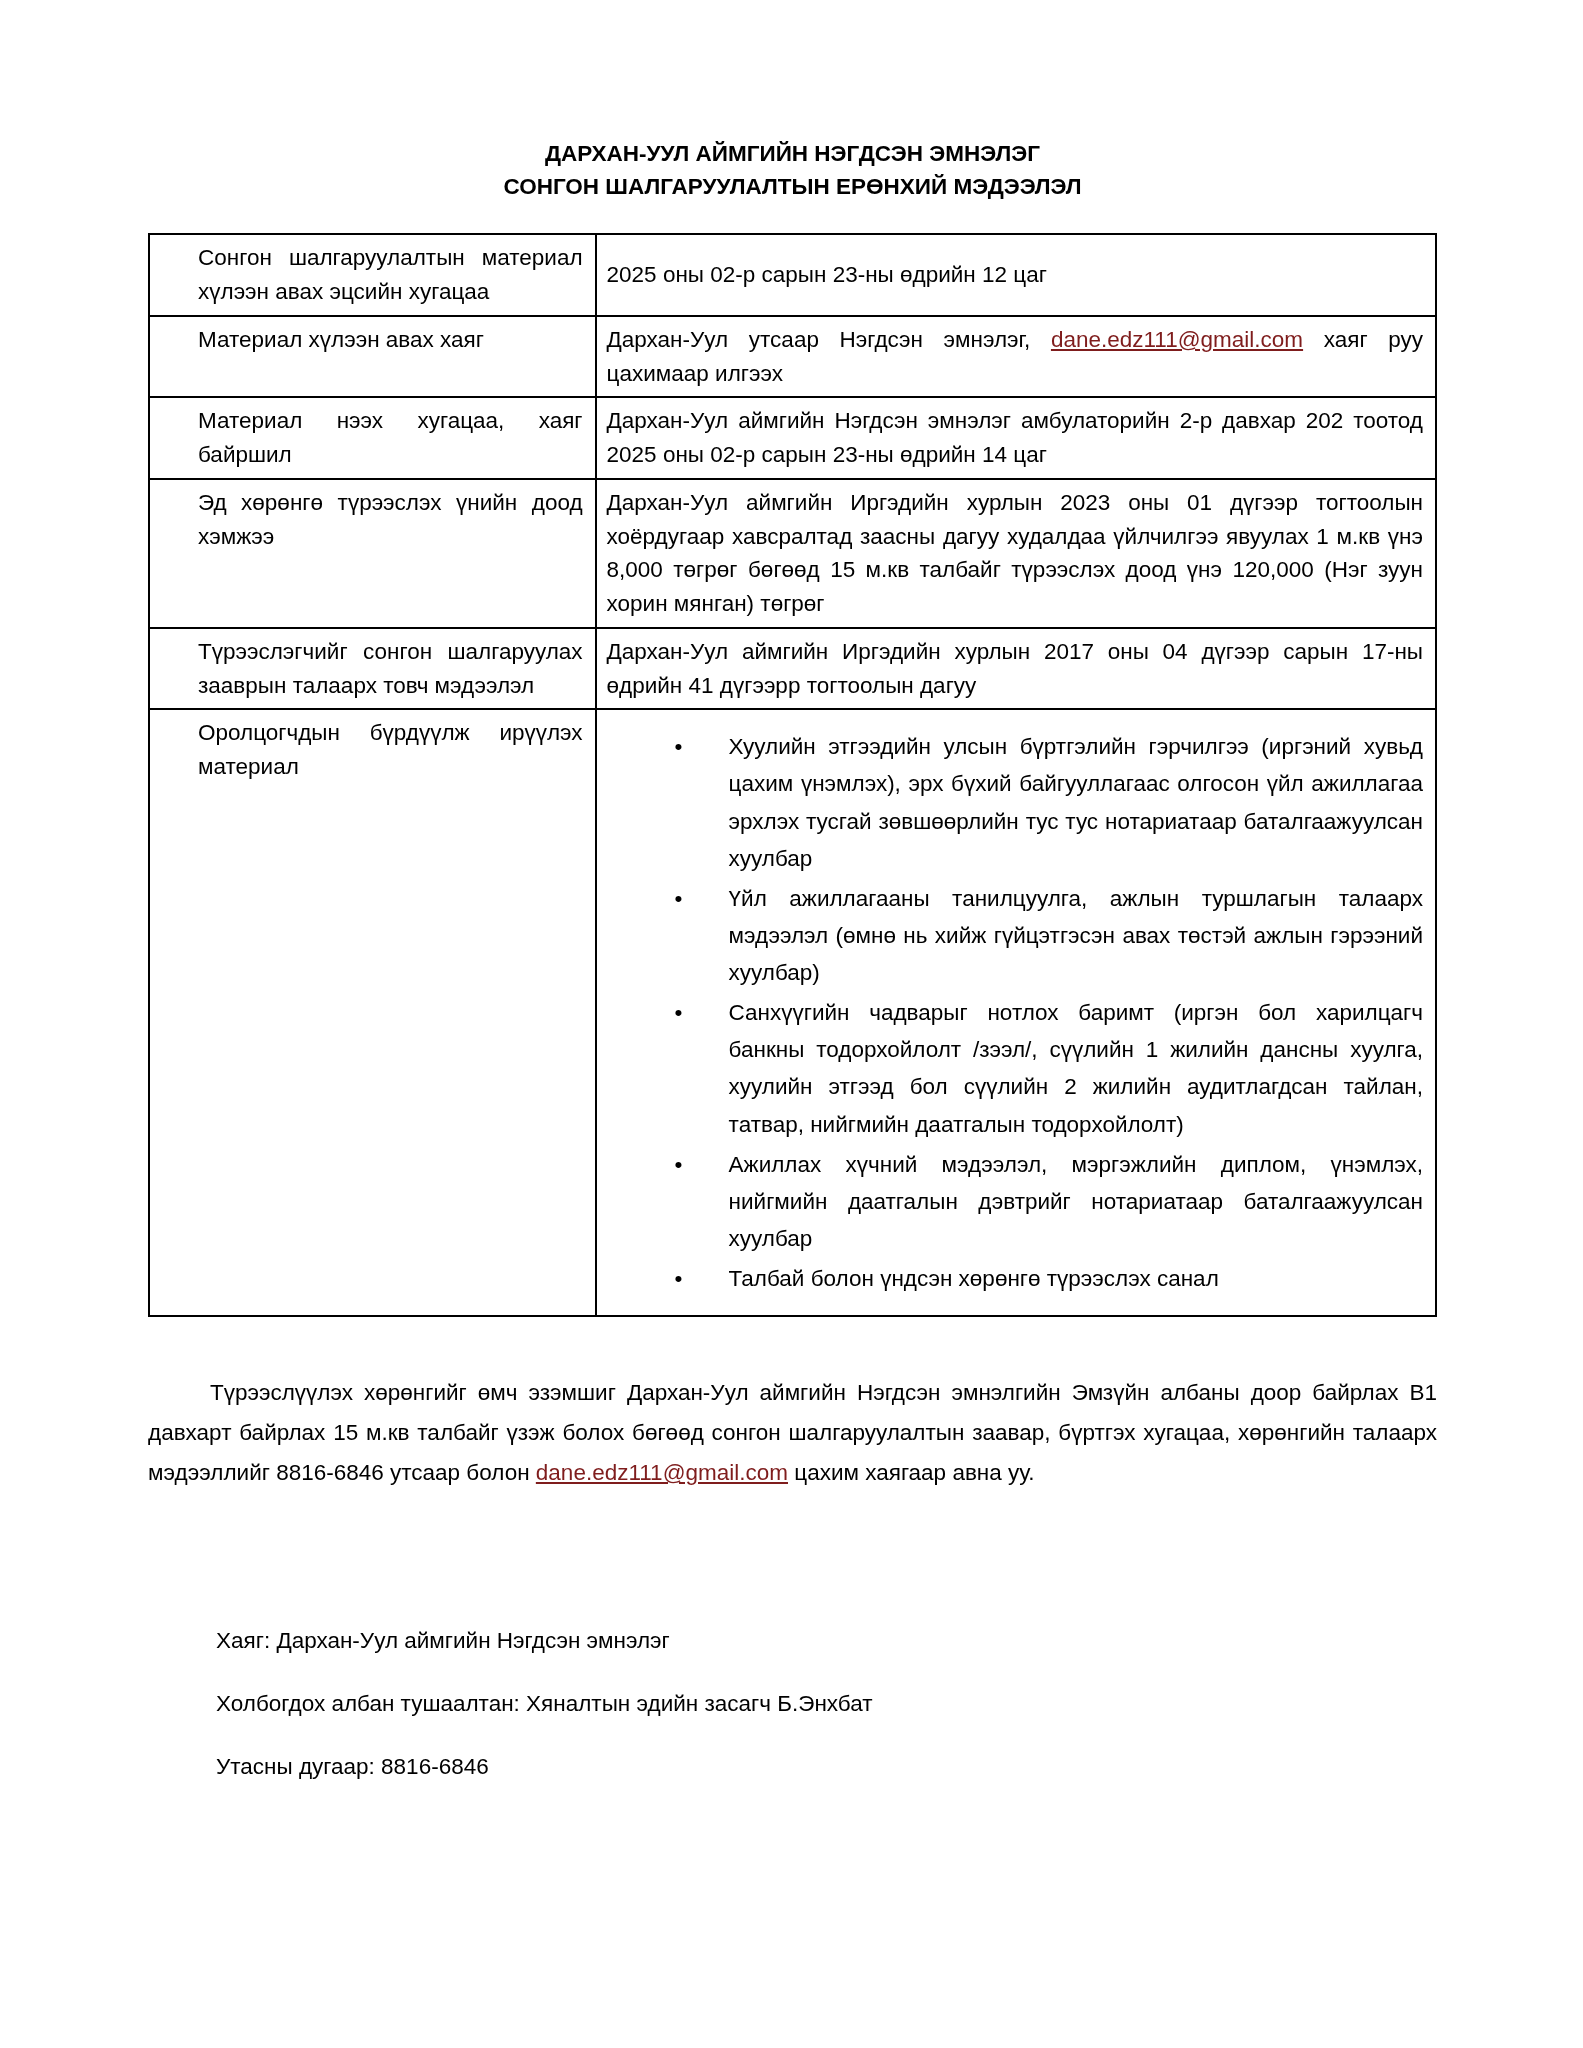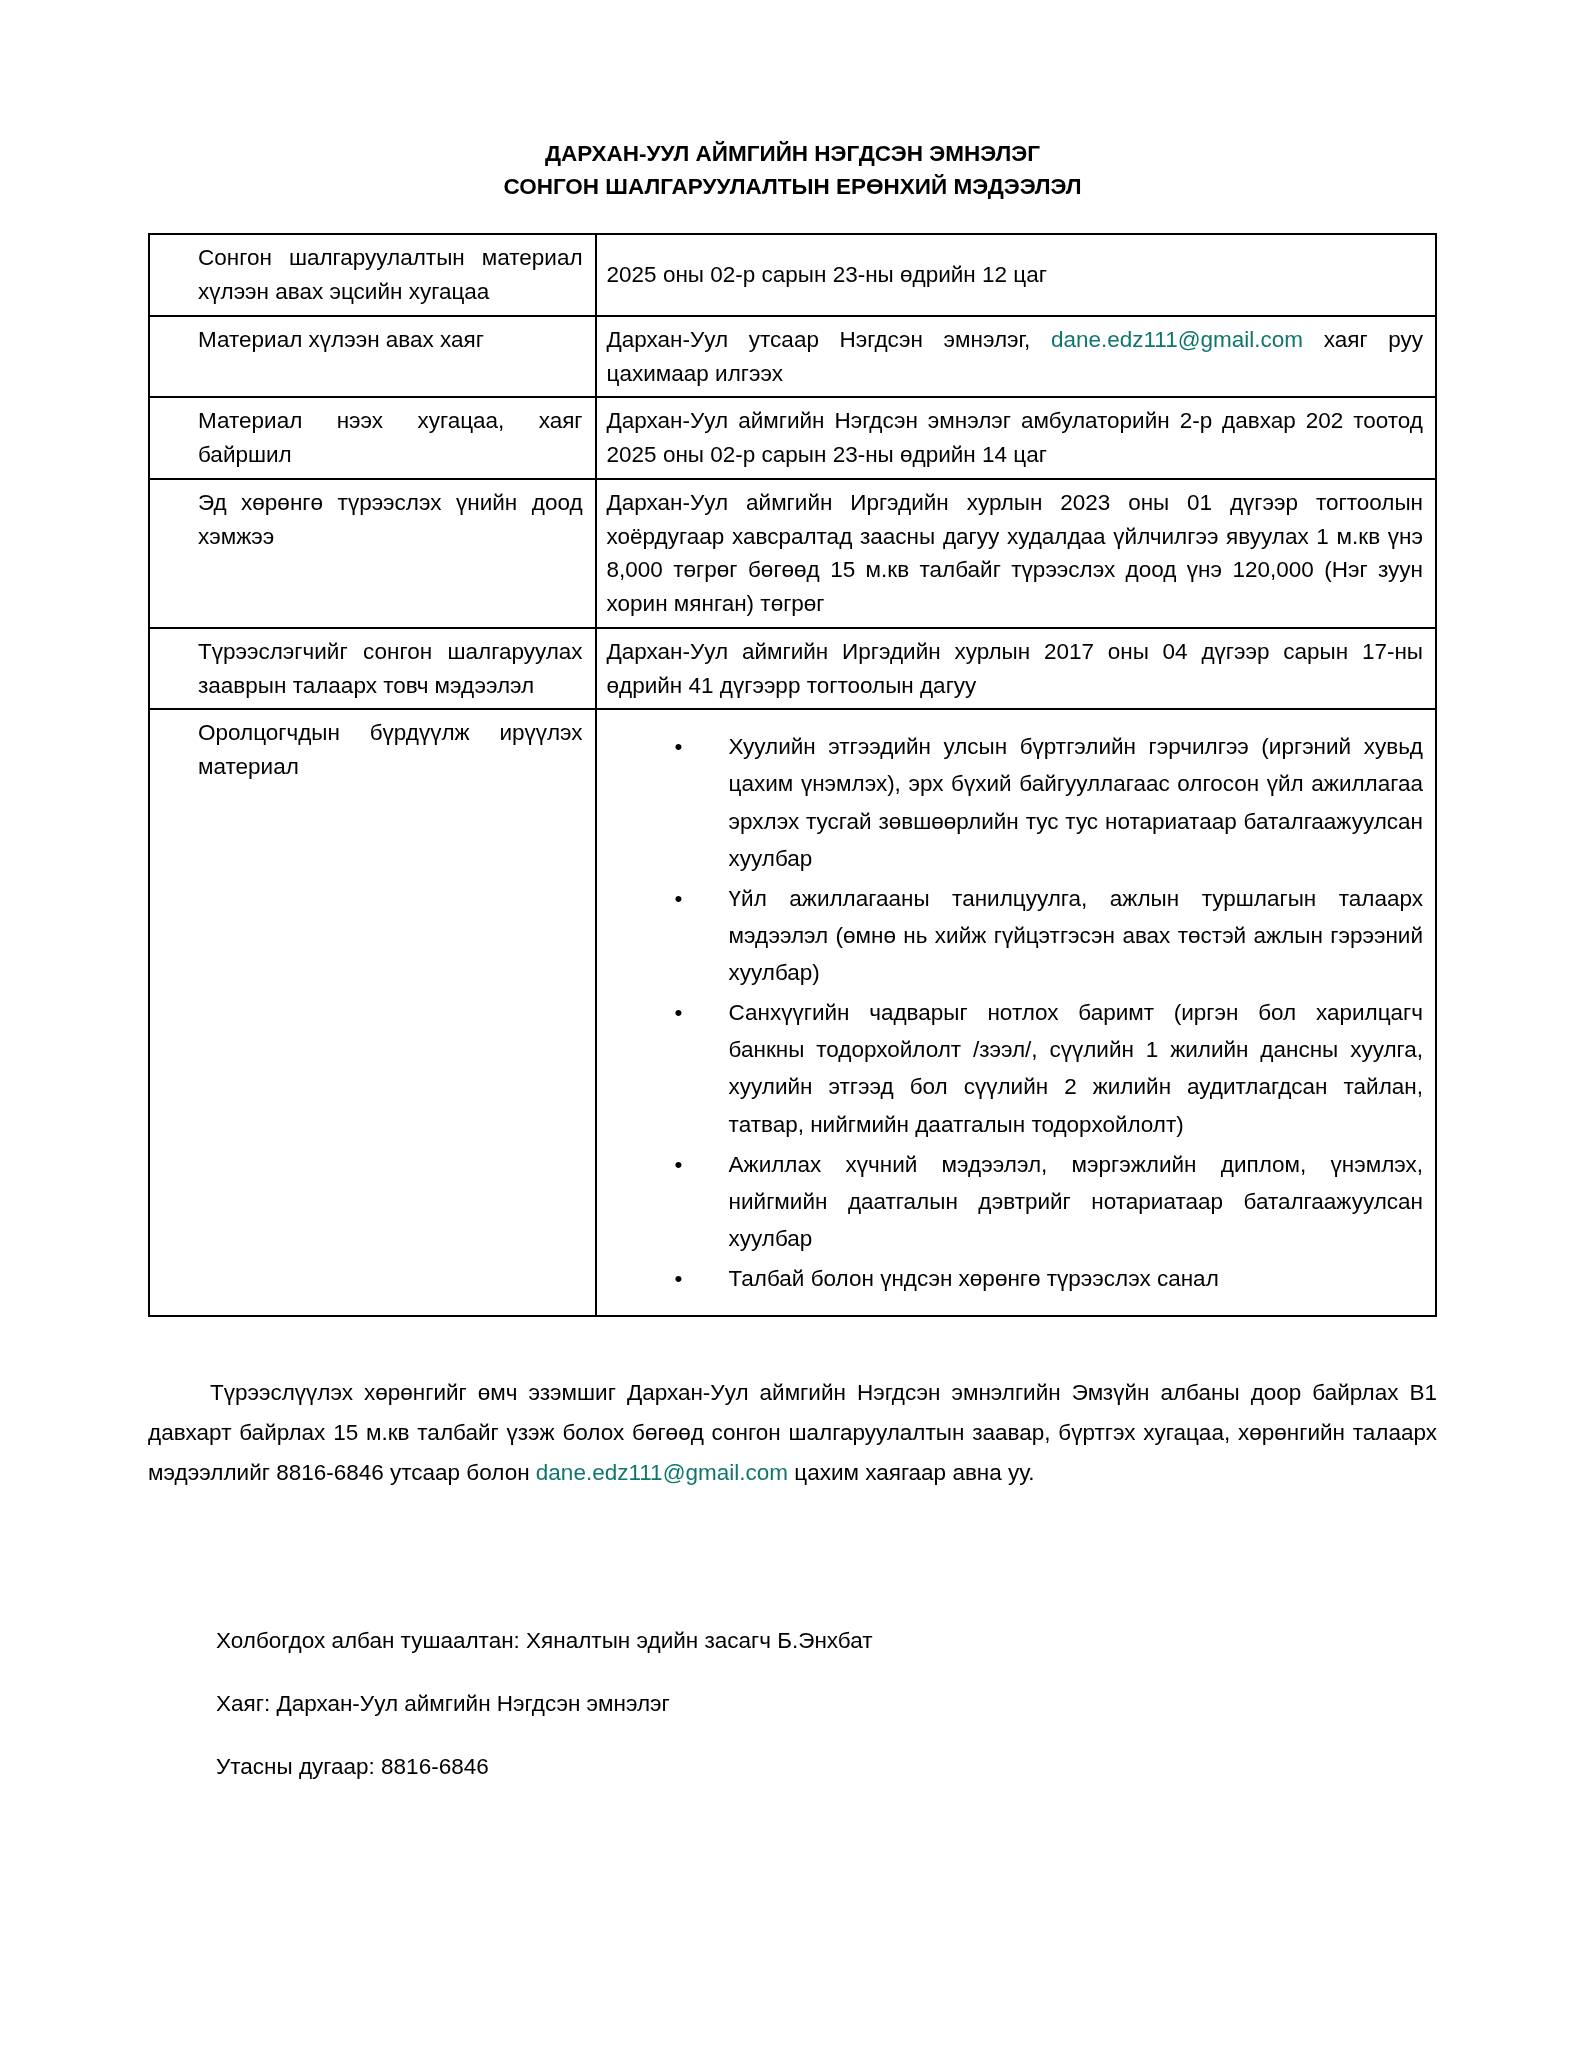--- a/index.html
+++ b/index.html
@@ -67,21 +67,22 @@
     top: 0;
   }
   .body-paragraph {
     margin-top: 56px;
     font-size: 22.5px;
     line-height: 1.78;
     text-align: justify;
     text-indent: 62px;
   }
   .email-link {
-    color: #0f766e;
+    color: #7f1d1d;
+    text-decoration: underline;
     cursor: pointer;
   }
   .footer-block {
     margin-top: 132px;
     margin-left: 68px;
     font-size: 22.5px;
     line-height: 1.45;
   }
   .footer-block p {
     margin: 0 0 30px 0;
@@ -134,18 +135,18 @@
             <li>Талбай болон үндсэн хөрөнгө түрээслэх санал</li>
           </ul>
         </td>
       </tr>
     </tbody>
   </table>
 
   <p class="body-paragraph"><span>Түрээслүүлэх хөрөнгийг өмч эзэмшиг Дархан-Уул аймгийн Нэгдсэн эмнэлгийн Эмзүйн албаны доор байрлах В1 давхарт байрлах 15 м.кв талбайг үзэж болох бөгөөд сонгон шалгаруулалтын заавар, бүртгэх хугацаа, хөрөнгийн талаарх мэдээллийг 8816-6846 утсаар болон </span><a class="email-link">dane.edz111@gmail.com</a><span> цахим хаягаар авна уу.</span></p>
 
   <div class="footer-block">
+    <p>Хаяг: Дархан-Уул аймгийн Нэгдсэн эмнэлэг</p>
     <p>Холбогдох албан тушаалтан: Хяналтын эдийн засагч Б.Энхбат</p>
-    <p>Хаяг: Дархан-Уул аймгийн Нэгдсэн эмнэлэг</p>
     <p>Утасны дугаар: 8816-6846</p>
   </div>
 
 </div>
 
 </body></html>

